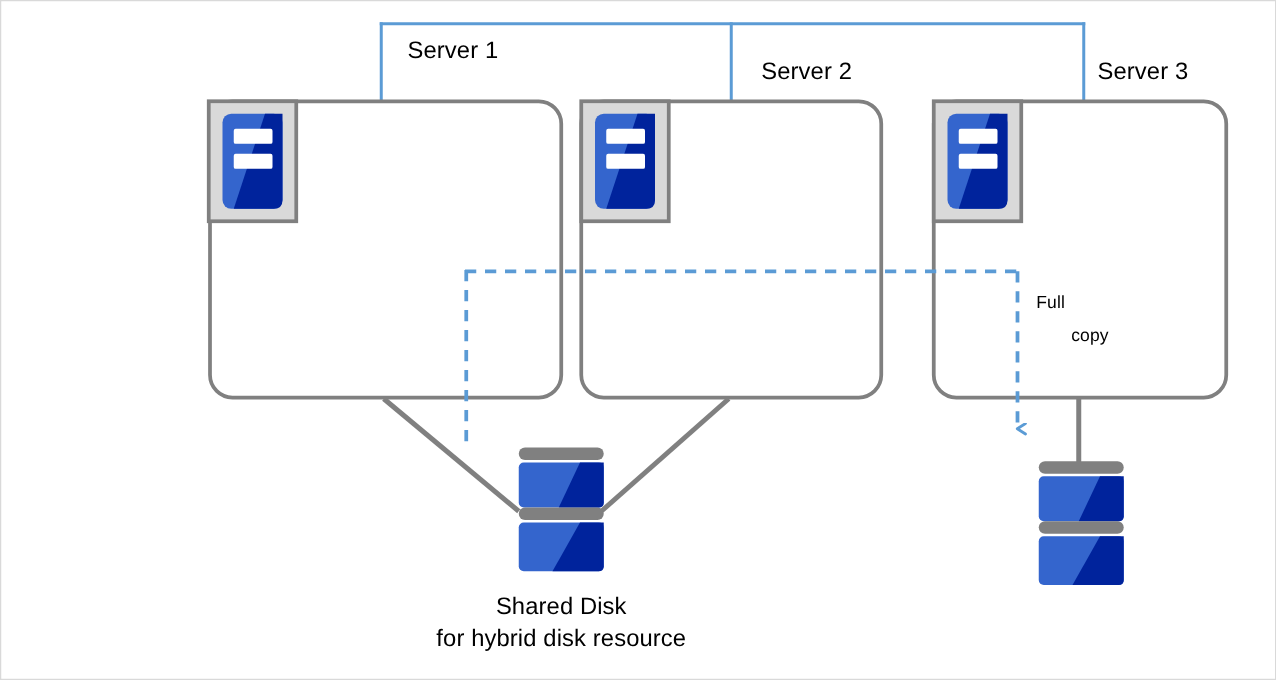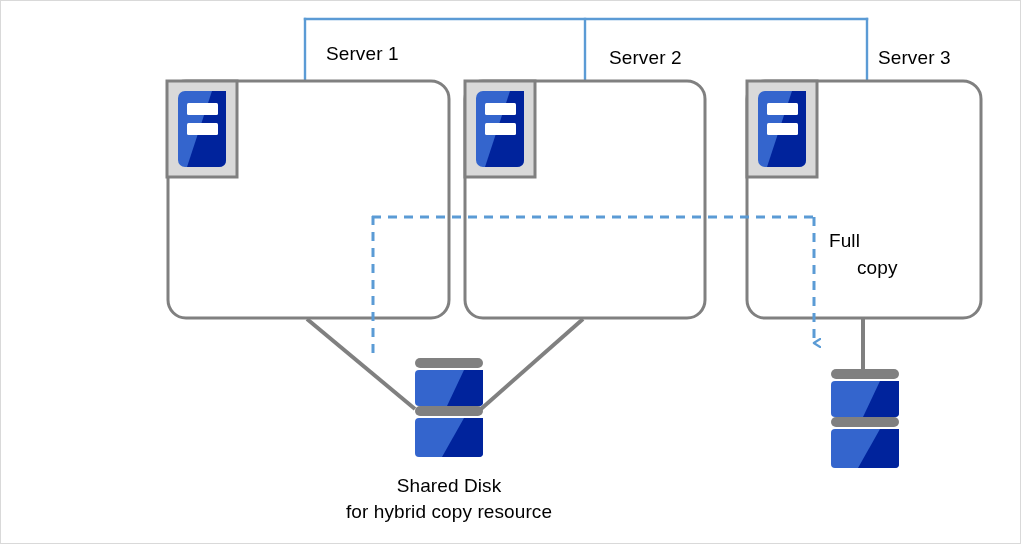--- a/index.html
+++ b/index.html
@@ -36,21 +36,21 @@
     white-space: pre;
     letter-spacing: 0.1px;
   }
   .label-center {
     text-align: center;
   }
   .server-title {
     font-size: 19px;
   }
   .annot-label {
-    font-size: 19px;
+    font-size: 14px;
     line-height: 30px;
   }
   .disk-caption {
     font-size: 19px;
     line-height: 26px;
   }
 </style>
 </head>
 <body>
 
@@ -149,29 +149,29 @@
       <rect x="830" y="368" width="68" height="10" rx="5" ry="5" fill="#808080"></rect>
       <rect x="830" y="380" width="68" height="36" rx="4" ry="4" fill="#3465cd"></rect>
       <path d="M 879 380 L 898 380 L 898 412 Q 898 416 894 416 L 862 416 Z" fill="#00239c"></path>
       <rect x="830" y="416" width="68" height="10" rx="5" ry="5" fill="#808080"></rect>
       <rect x="830" y="428" width="68" height="39" rx="4" ry="4" fill="#3465cd"></rect>
       <path d="M 879 428 L 898 428 L 898 463 Q 898 467 894 467 L 857 467 Z" fill="#00239c"></path>
     </g>
 
   </svg>
 
-  <div class="diagram-label server-title" style="left:325px; top:40px;">Server 1</div>
+  <div class="diagram-label server-title" style="left:325px; top:27px;">Server 1</div>
 
   <div class="diagram-label server-title" style="left:592px; top:44px;margin-left:16px;">Server 2</div>
 
   <div class="diagram-label server-title" style="left:877px; top:44px;">Server 3</div>
 
   <div class="diagram-label annot-label" style="left:828px; top:225px;">Full</div>
 
   <div class="diagram-label annot-label" style="left:856px; top:252px;">copy</div>
 
   <div class="diagram-label disk-caption label-center" style="left:298px; top:472px; width:300px;">Shared Disk</div>
 
-  <div class="diagram-label disk-caption label-center" style="left:298px; top:498px; width:300px;">for hybrid copy resource</div>
+  <div class="diagram-label disk-caption label-center" style="left:298px; top:498px; width:300px;">for hybrid disk resource</div>
 
 
 
 </div>
 
 </body></html>

